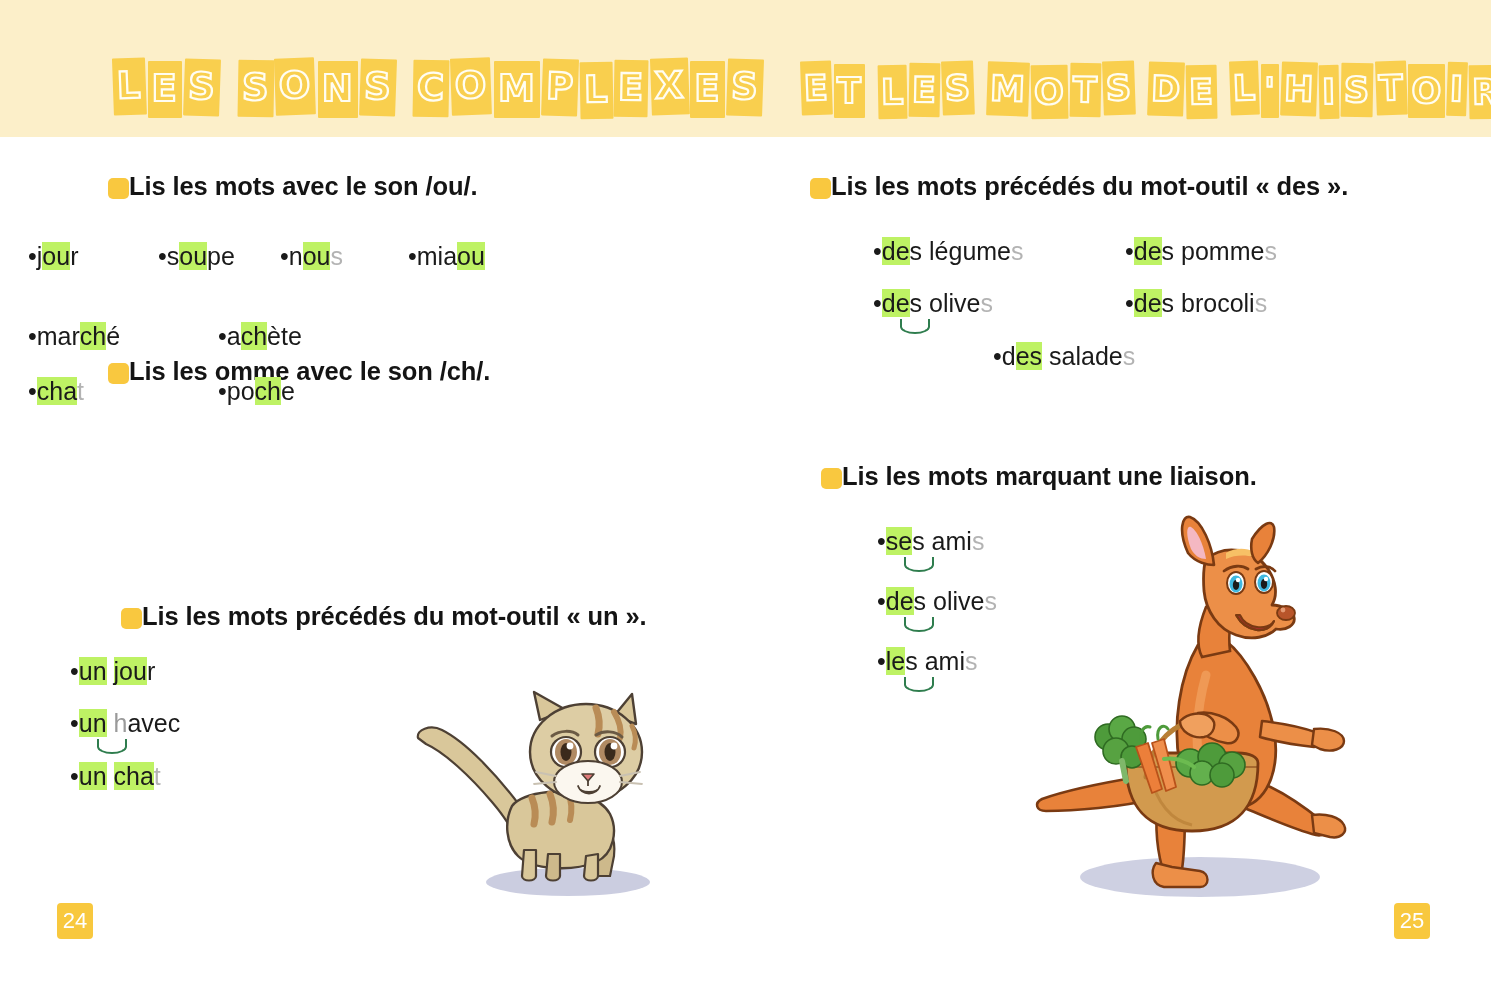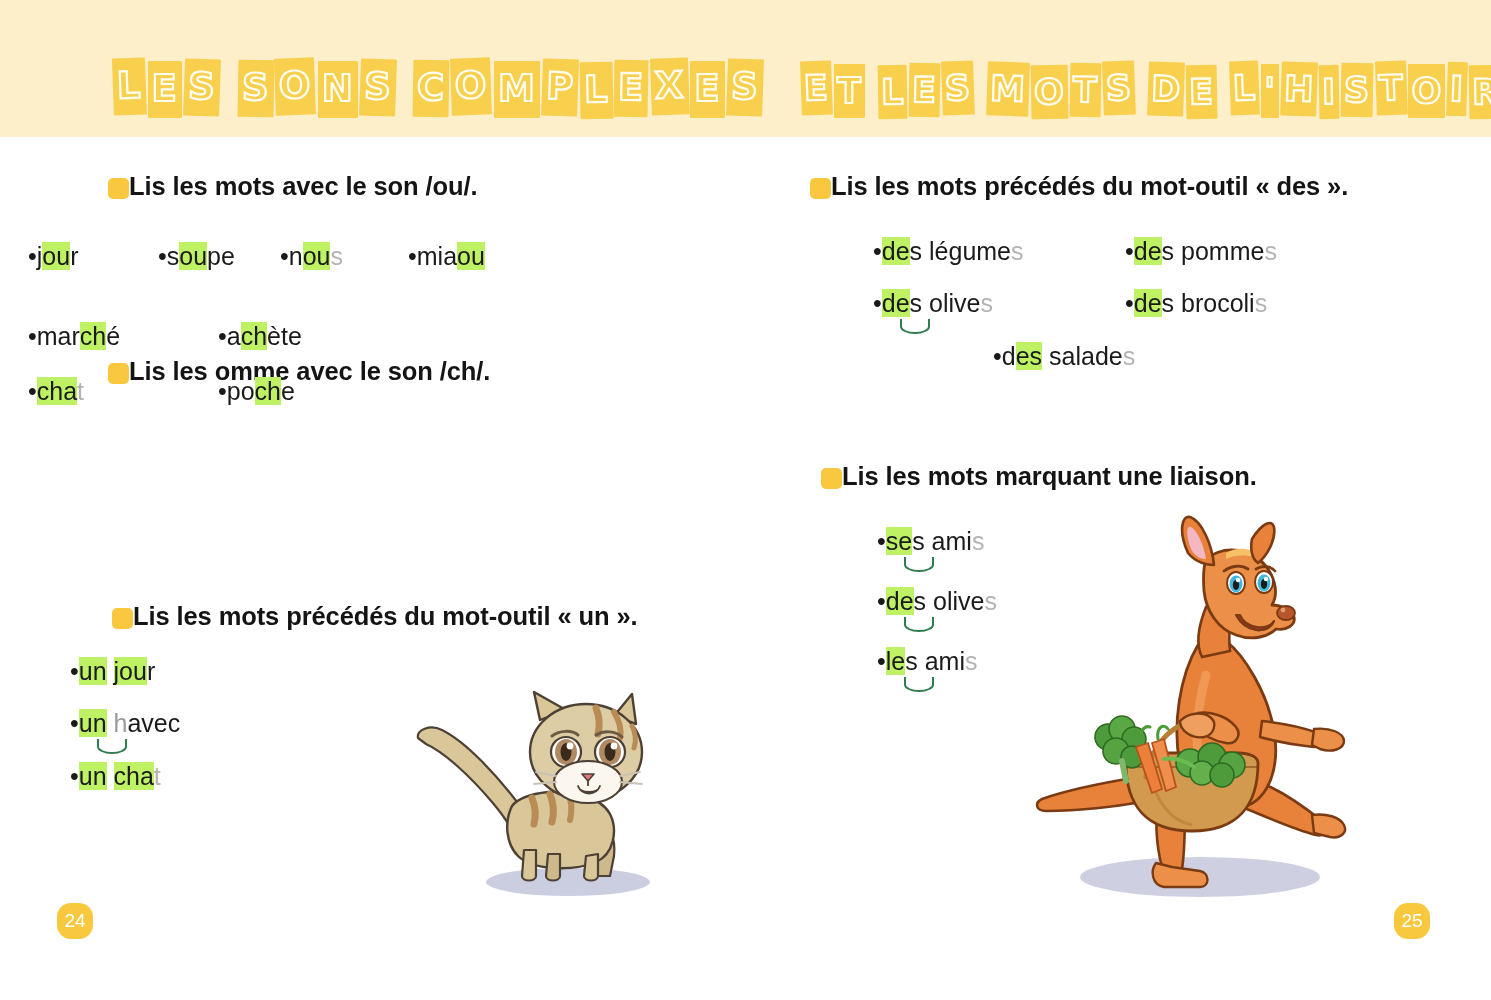--- a/index.html
+++ b/index.html
@@ -98,23 +98,23 @@
     border-left-color: transparent;
     border-right-color: transparent;
     border-radius: 0 0 30px 30px / 0 0 15px 15px;
   }
 
   
   .pagenum {
     position: absolute;
     width: 36px; height: 36px;
     background: #f8c83e;
-    border-radius: 14px;
+    border-radius: 4px;
     color: #ffffff;
-    font-size: 19px;
+    font-size: 22px;
     font-weight: 400;
     display: flex; align-items: center; justify-content: center;
   }
   .pagenum-left  { left: 57px;  top: 903px; }
   .pagenum-right { left: 1394px; top: 903px; }
 
   
   .illus { position: absolute; }
   .illus-cat  { left: 400px; top: 690px; width: 300px; height: 215px; }
   .illus-kang { left: 1030px; top: 515px; width: 340px; height: 390px; }
@@ -207,21 +207,21 @@
         <span class="word"><span>a</span><span class="hl">ch</span><span>ète</span></span>
       </div>
       <div class="block wordrow" style="top: 240px; left: 28px;">
         <span class="dot">•</span>
         <span class="word"><span class="hl">cha</span><span class="silent">t</span></span>
       </div>
       <div class="block wordrow" style="top: 240px; left: 218px;">
         <span class="dot">•</span>
         <span class="word"><span>po</span><span class="hl">ch</span><span>e</span></span>
       </div>
-      <div class="block heading" style="left: 112px; top: 465px;">
+      <div class="block heading" style="left: 121px; top: 465px;">
         <span class="bullet-square"></span>
         <span>Lis les mots précédés du mot-outil « un ».</span>
       </div>
       <div class="block wordrow" style="top: 520px; left: 70px;">
         <span class="dot">•</span>
         <span class="word"><span class="hl">un</span><span>&nbsp;</span><span class="hl">jou</span><span>r</span></span>
       </div>
       <div class="block wordrow" style="top: 572px; left: 70px;">
         <span class="dot">•</span>
         <span class="word"><span class="hl">un</span><span>&nbsp;</span><span class="faint">h</span><span>avec</span><span class="arc" style="left: 18px; top: 30px; border-color: transparent rgb(47, 125, 78) rgb(47, 125, 78);"></span></span>

